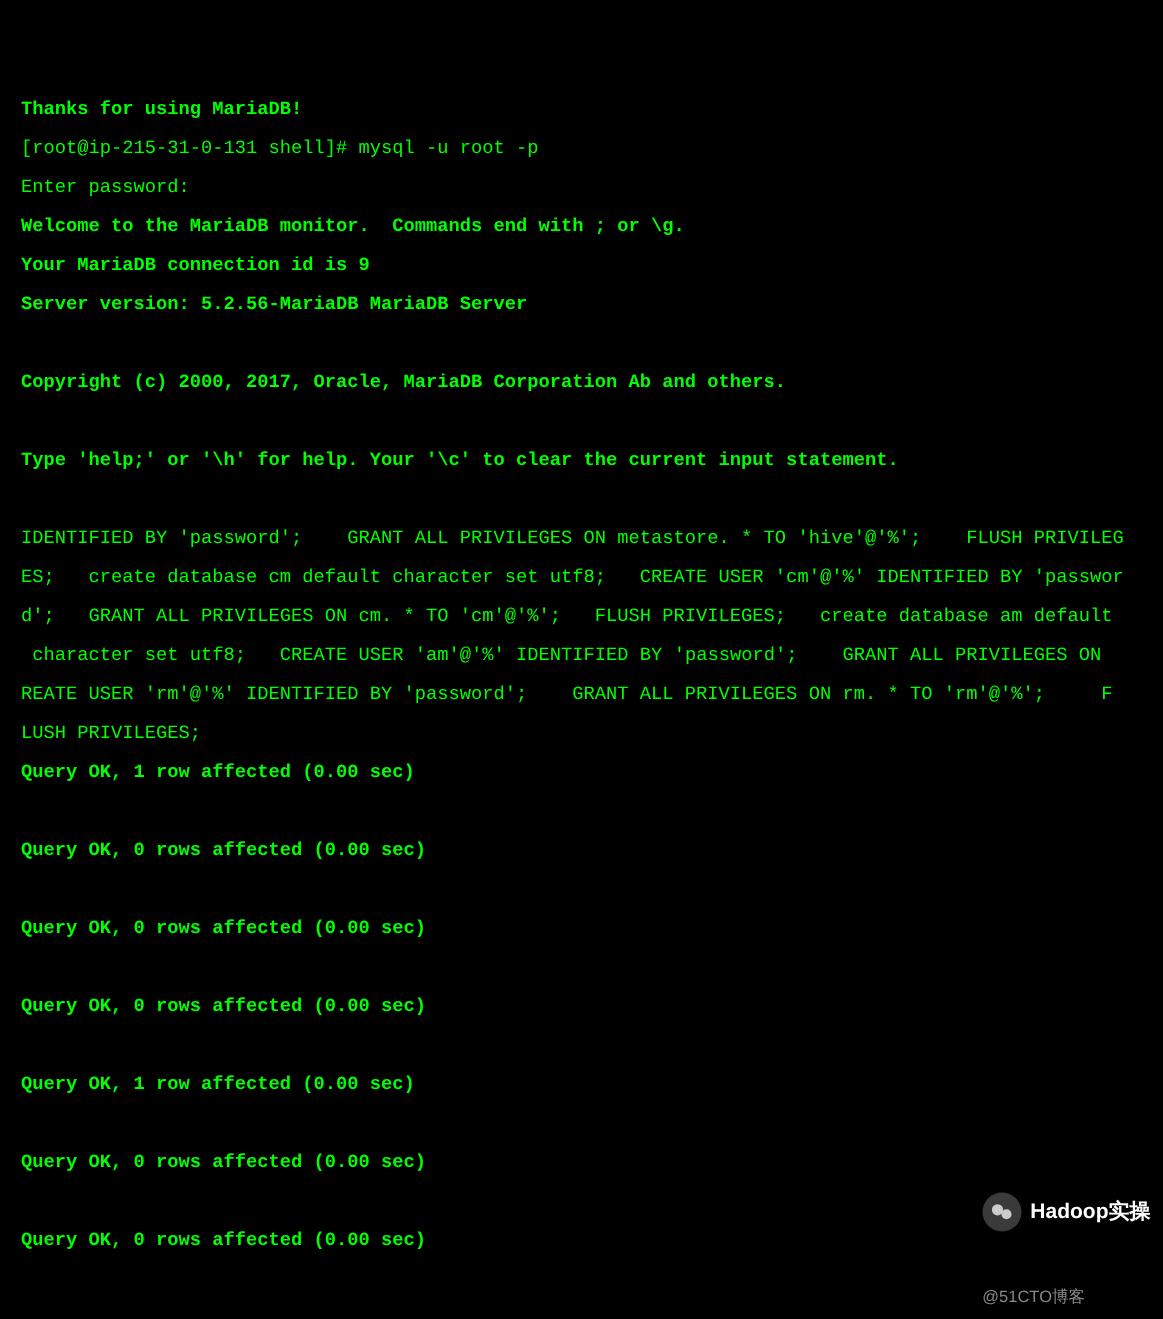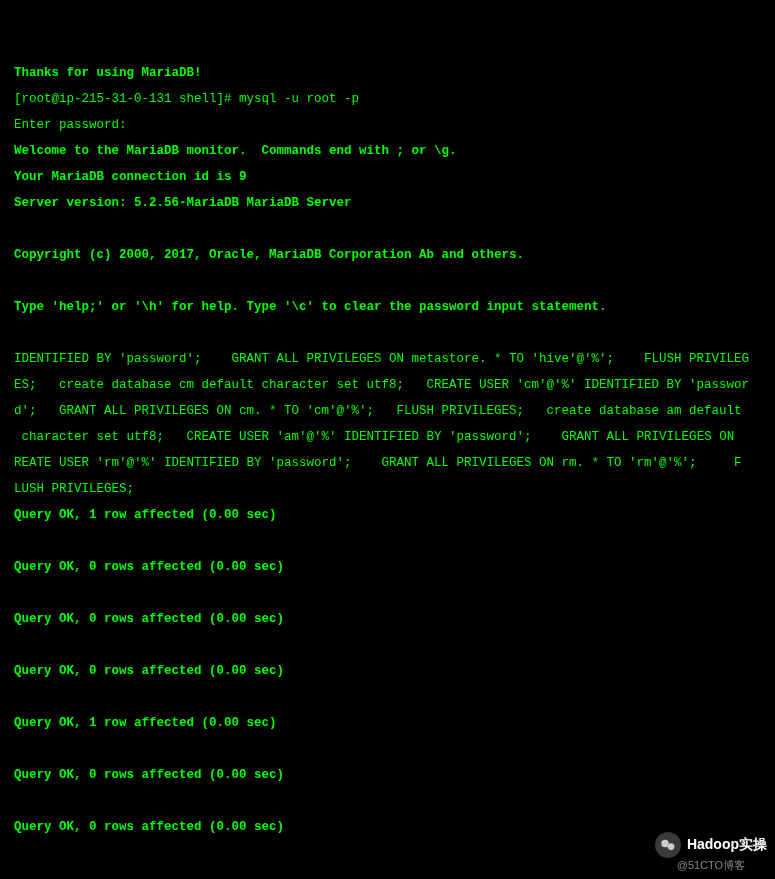--- a/index.html
+++ b/index.html
@@ -20,49 +20,49 @@
     .line { display: block; margin-left: 10px; }
     .bold { font-weight: bold; }
     .normal { font-weight: normal; }
     .spacer { height: 13px; }
     .watermark {
       position: absolute;
       right: 8px;
       bottom: 8px;
       display: flex;
       flex-direction: column;
-      align-items: center;
+      align-items: flex-start;
       gap: 2px;
     }
     .wm-top { display: flex; align-items: center; gap: 6px; }
     .wm-icon {
       width: 26px; height: 26px; border-radius: 50%;
       background: #3a3a3a;
       display: flex; align-items: center; justify-content: center;
       color: #ccc; font-size: 16px;
     }
     .wm-text { color: #fff; font-weight: bold; font-size: 14px; font-family: sans-serif; }
-    .wm-sub { color: #888; font-size: 11px; font-family: sans-serif; }
+    .wm-sub { color: #888; font-size: 11px; font-family: sans-serif; margin-top: 37px; }
   </style>
 </head>
 <body>
 
 
 
 <div>
 <span class="line bold">Thanks for using MariaDB!</span>
 <span class="line normal">[root@ip-215-31-0-131 shell]# mysql -u root -p</span>
 <span class="line normal">Enter password:</span>
 <span class="line bold">Welcome to the MariaDB monitor.  Commands end with ; or \g.</span>
 <span class="line bold">Your MariaDB connection id is 9</span>
 <span class="line bold">Server version: 5.2.56-MariaDB MariaDB Server</span>
 <div class="spacer"></div>
 <span class="line bold">Copyright (c) 2000, 2017, Oracle, MariaDB Corporation Ab and others.</span>
 <div class="spacer"></div>
-<span class="line bold">Type 'help;' or '\h' for help. Type '\c' to clear the password input statement.</span>
+<span class="line bold">Type 'help;' or '\h' for help. Your '\c' to clear the current input statement.</span>
 <div class="spacer"></div>
 <span class="line normal">IDENTIFIED BY 'password';    GRANT ALL PRIVILEGES ON metastore. * TO 'hive'@'%';    FLUSH PRIVILEG</span>
 <span class="line normal">ES;   create database cm default character set utf8;   CREATE USER 'cm'@'%' IDENTIFIED BY 'passwor</span>
 <span class="line normal">d';   GRANT ALL PRIVILEGES ON cm. * TO 'cm'@'%';   FLUSH PRIVILEGES;   create database am default</span>
 <span class="line normal"> character set utf8;   CREATE USER 'am'@'%' IDENTIFIED BY 'password';    GRANT ALL PRIVILEGES ON</span>
 <span class="line normal">REATE USER 'rm'@'%' IDENTIFIED BY 'password';    GRANT ALL PRIVILEGES ON rm. * TO 'rm'@'%';     F</span>
 <span class="line normal">LUSH PRIVILEGES;</span>
 <span class="line bold">Query OK, 1 row affected (0.00 sec)</span>
 <div class="spacer"></div>
 <span class="line bold">Query OK, 0 rows affected (0.00 sec)</span>

